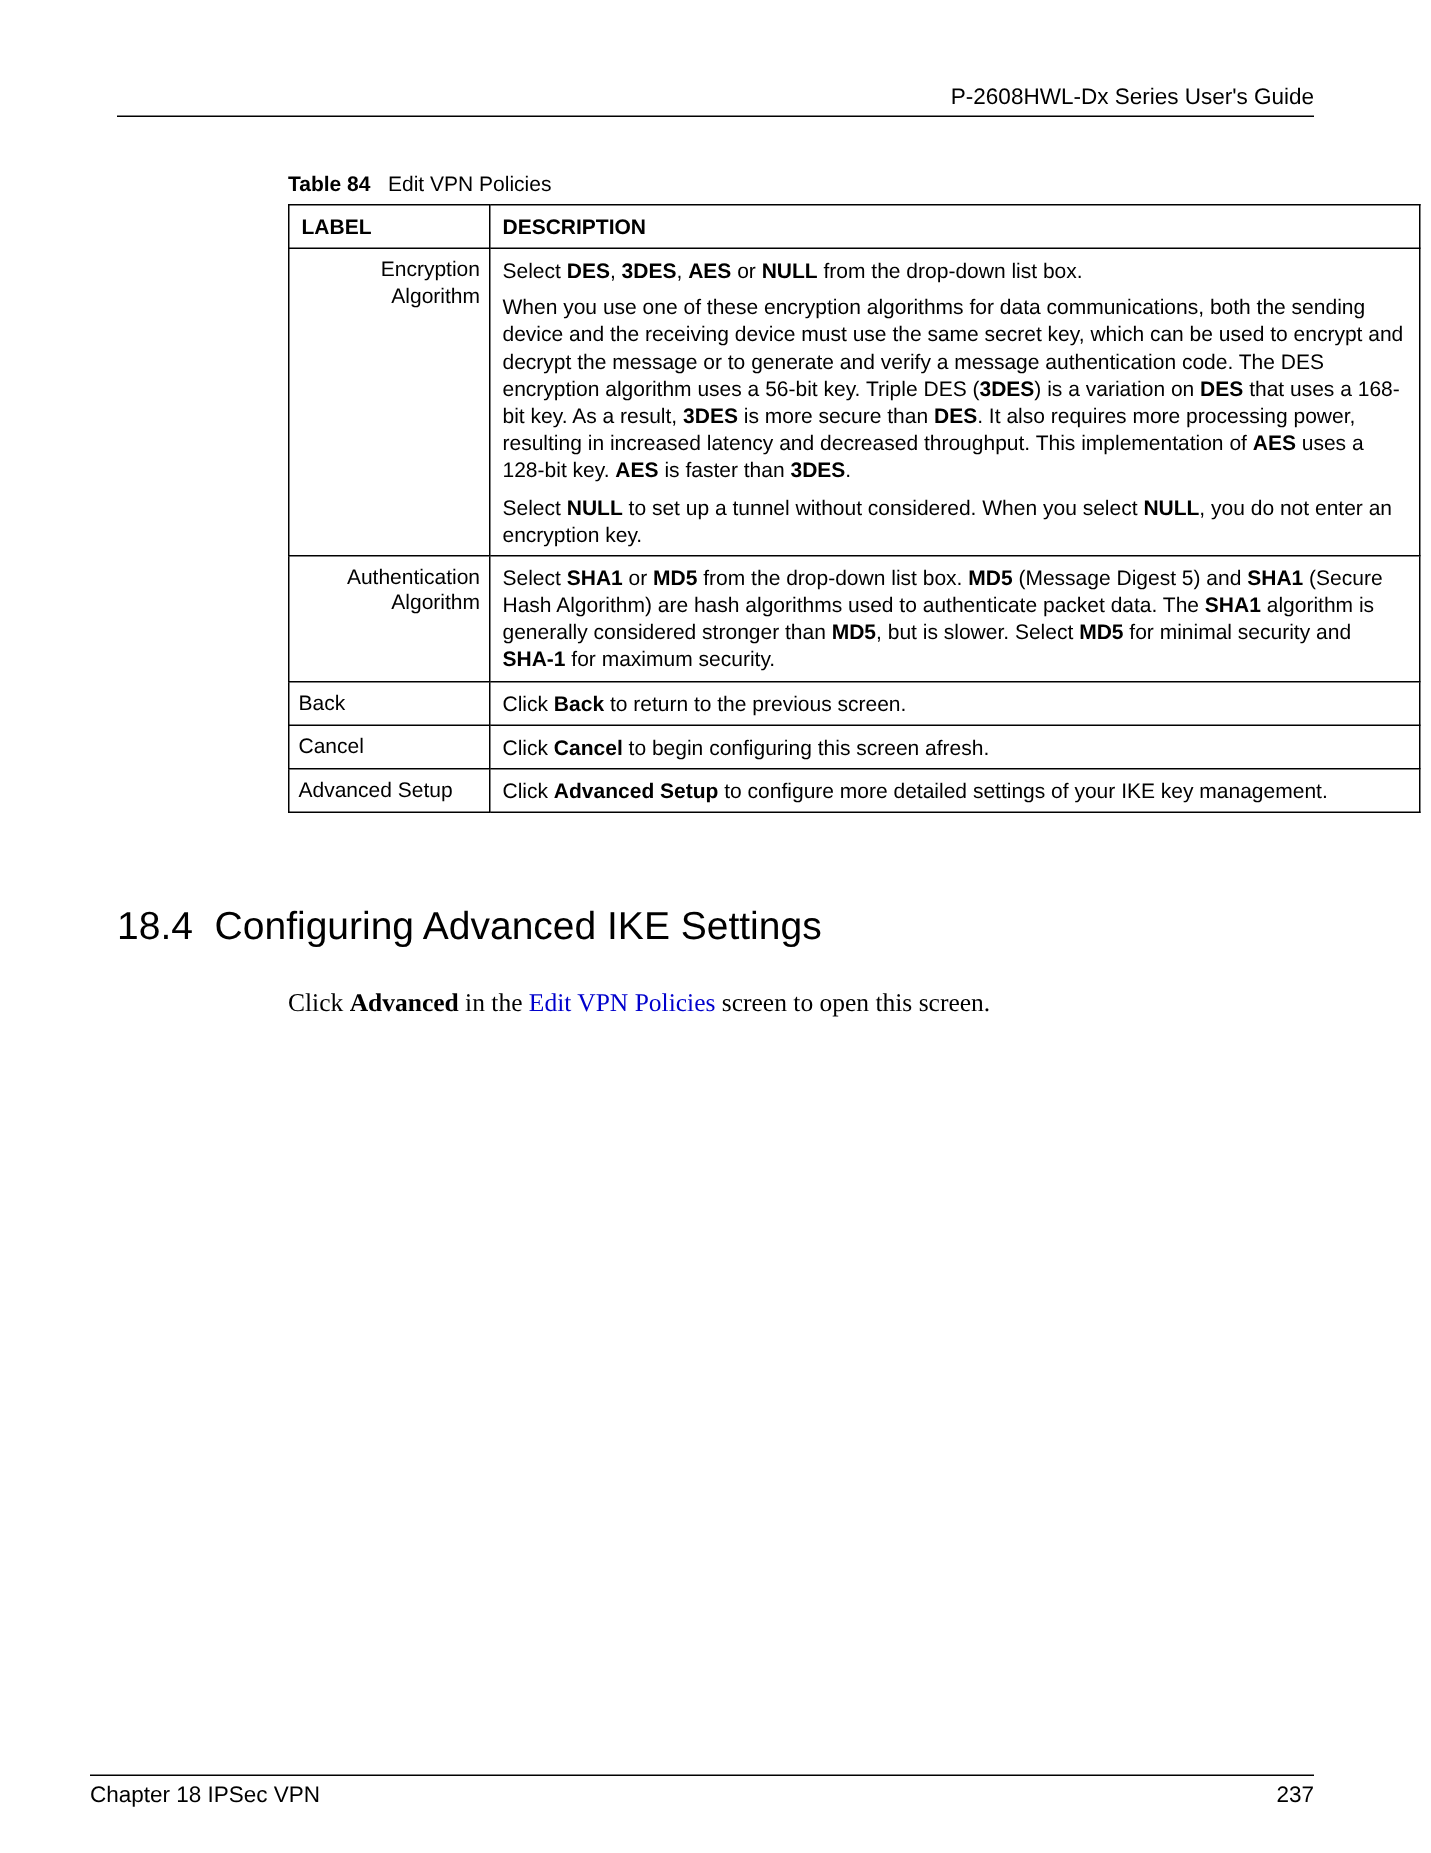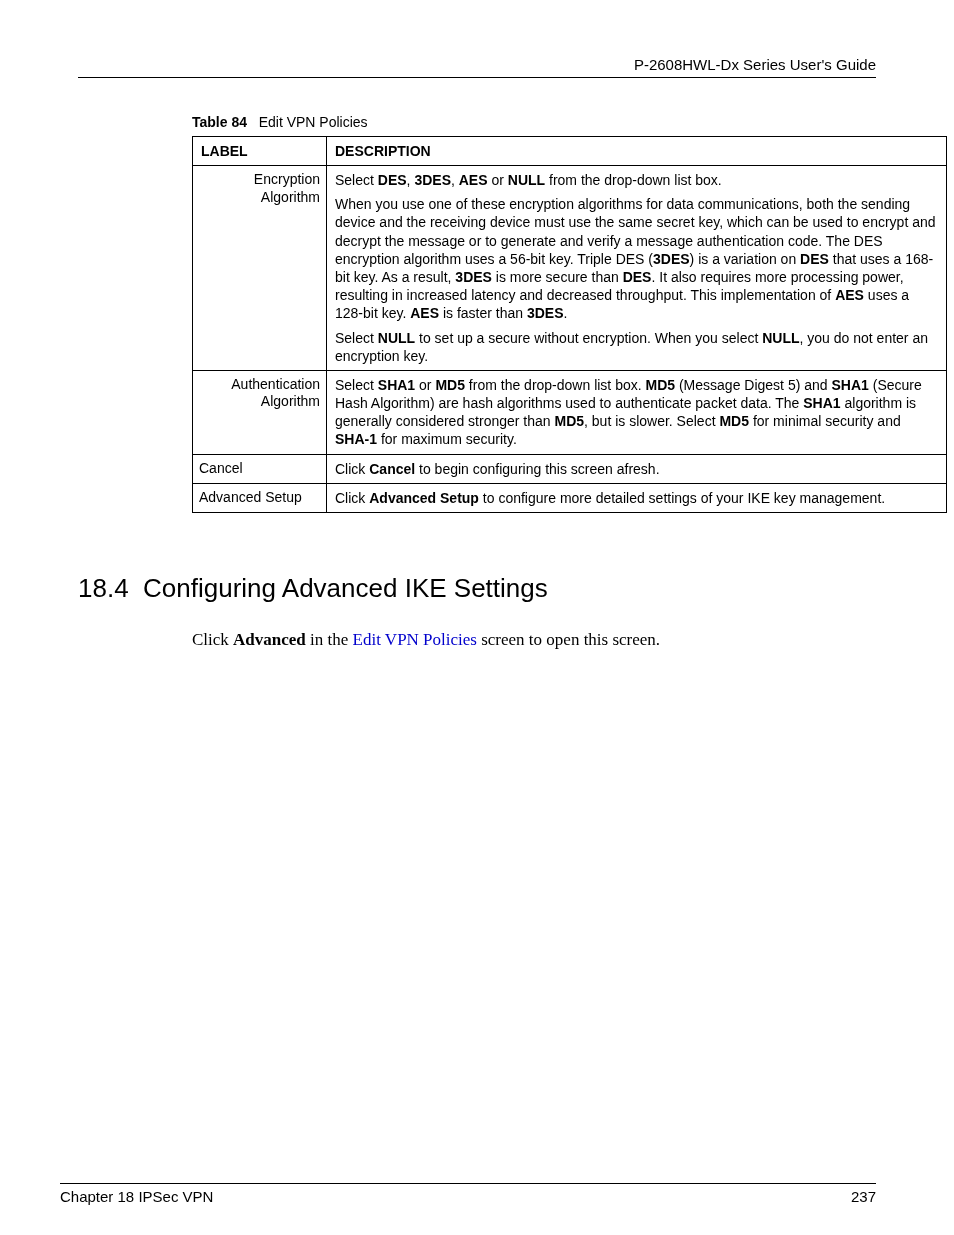--- a/index.html
+++ b/index.html
@@ -107,30 +107,36 @@
       <tr>
         <td class="label-cell">Encryption Algorithm</td>
         <td class="desc-cell">
           <p>
             <span>Select </span><b>DES</b><span>, </span><b>3DES</b><span>, </span><b>AES</b><span> or </span><b>NULL</b><span> from the drop-down list box.</span>
           </p>
           <p>
             <span>When you use one of these encryption algorithms for data communications, both the sending device and the receiving device must use the same secret key, which can be used to encrypt and decrypt the message or to generate and verify a message authentication code. The DES encryption algorithm uses a 56-bit key. Triple DES (</span><b>3DES</b><span>) is a variation on </span><b>DES</b><span> that uses a 168-bit key. As a result, </span><b>3DES</b><span> is more secure than </span><b>DES</b><span>. It also requires more processing power, resulting in increased latency and decreased throughput. This implementation of </span><b>AES</b><span> uses a 128-bit key. </span><b>AES</b><span> is faster than </span><b>3DES</b><span>.</span>
           </p>
           <p>
-            <span>Select </span><b>NULL</b><span> to set up a secure without encryption. When you select </span><b>NULL</b><span>, you do not enter an encryption key.</span>
+            <span>Select </span><b>NULL</b><span> to set up a tunnel without considered. When you select </span><b>NULL</b><span>, you do not enter an encryption key.</span>
           </p>
         </td>
       </tr>
       <tr>
         <td class="label-cell">Authentication Algorithm</td>
         <td class="desc-cell">
           <p>
             <span>Select </span><b>SHA1</b><span> or </span><b>MD5</b><span> from the drop-down list box. </span><b>MD5</b><span> (Message Digest 5) and </span><b>SHA1</b><span> (Secure Hash Algorithm) are hash algorithms used to authenticate packet data. The </span><b>SHA1</b><span> algorithm is generally considered stronger than </span><b>MD5</b><span>, but is slower. Select </span><b>MD5</b><span> for minimal security and </span><b>SHA-1</b><span> for maximum security.</span>
           </p>
+        </td>
+      </tr>
+      <tr>
+        <td class="label-cell left">Back</td>
+        <td class="desc-cell">
+          <p><span>Click </span><b>Back</b><span> to return to the previous screen.</span></p>
         </td>
       </tr>
       <tr>
         <td class="label-cell left">Cancel</td>
         <td class="desc-cell">
           <p><span>Click </span><b>Cancel</b><span> to begin configuring this screen afresh.</span></p>
         </td>
       </tr>
       <tr>
         <td class="label-cell left">Advanced Setup</td>

